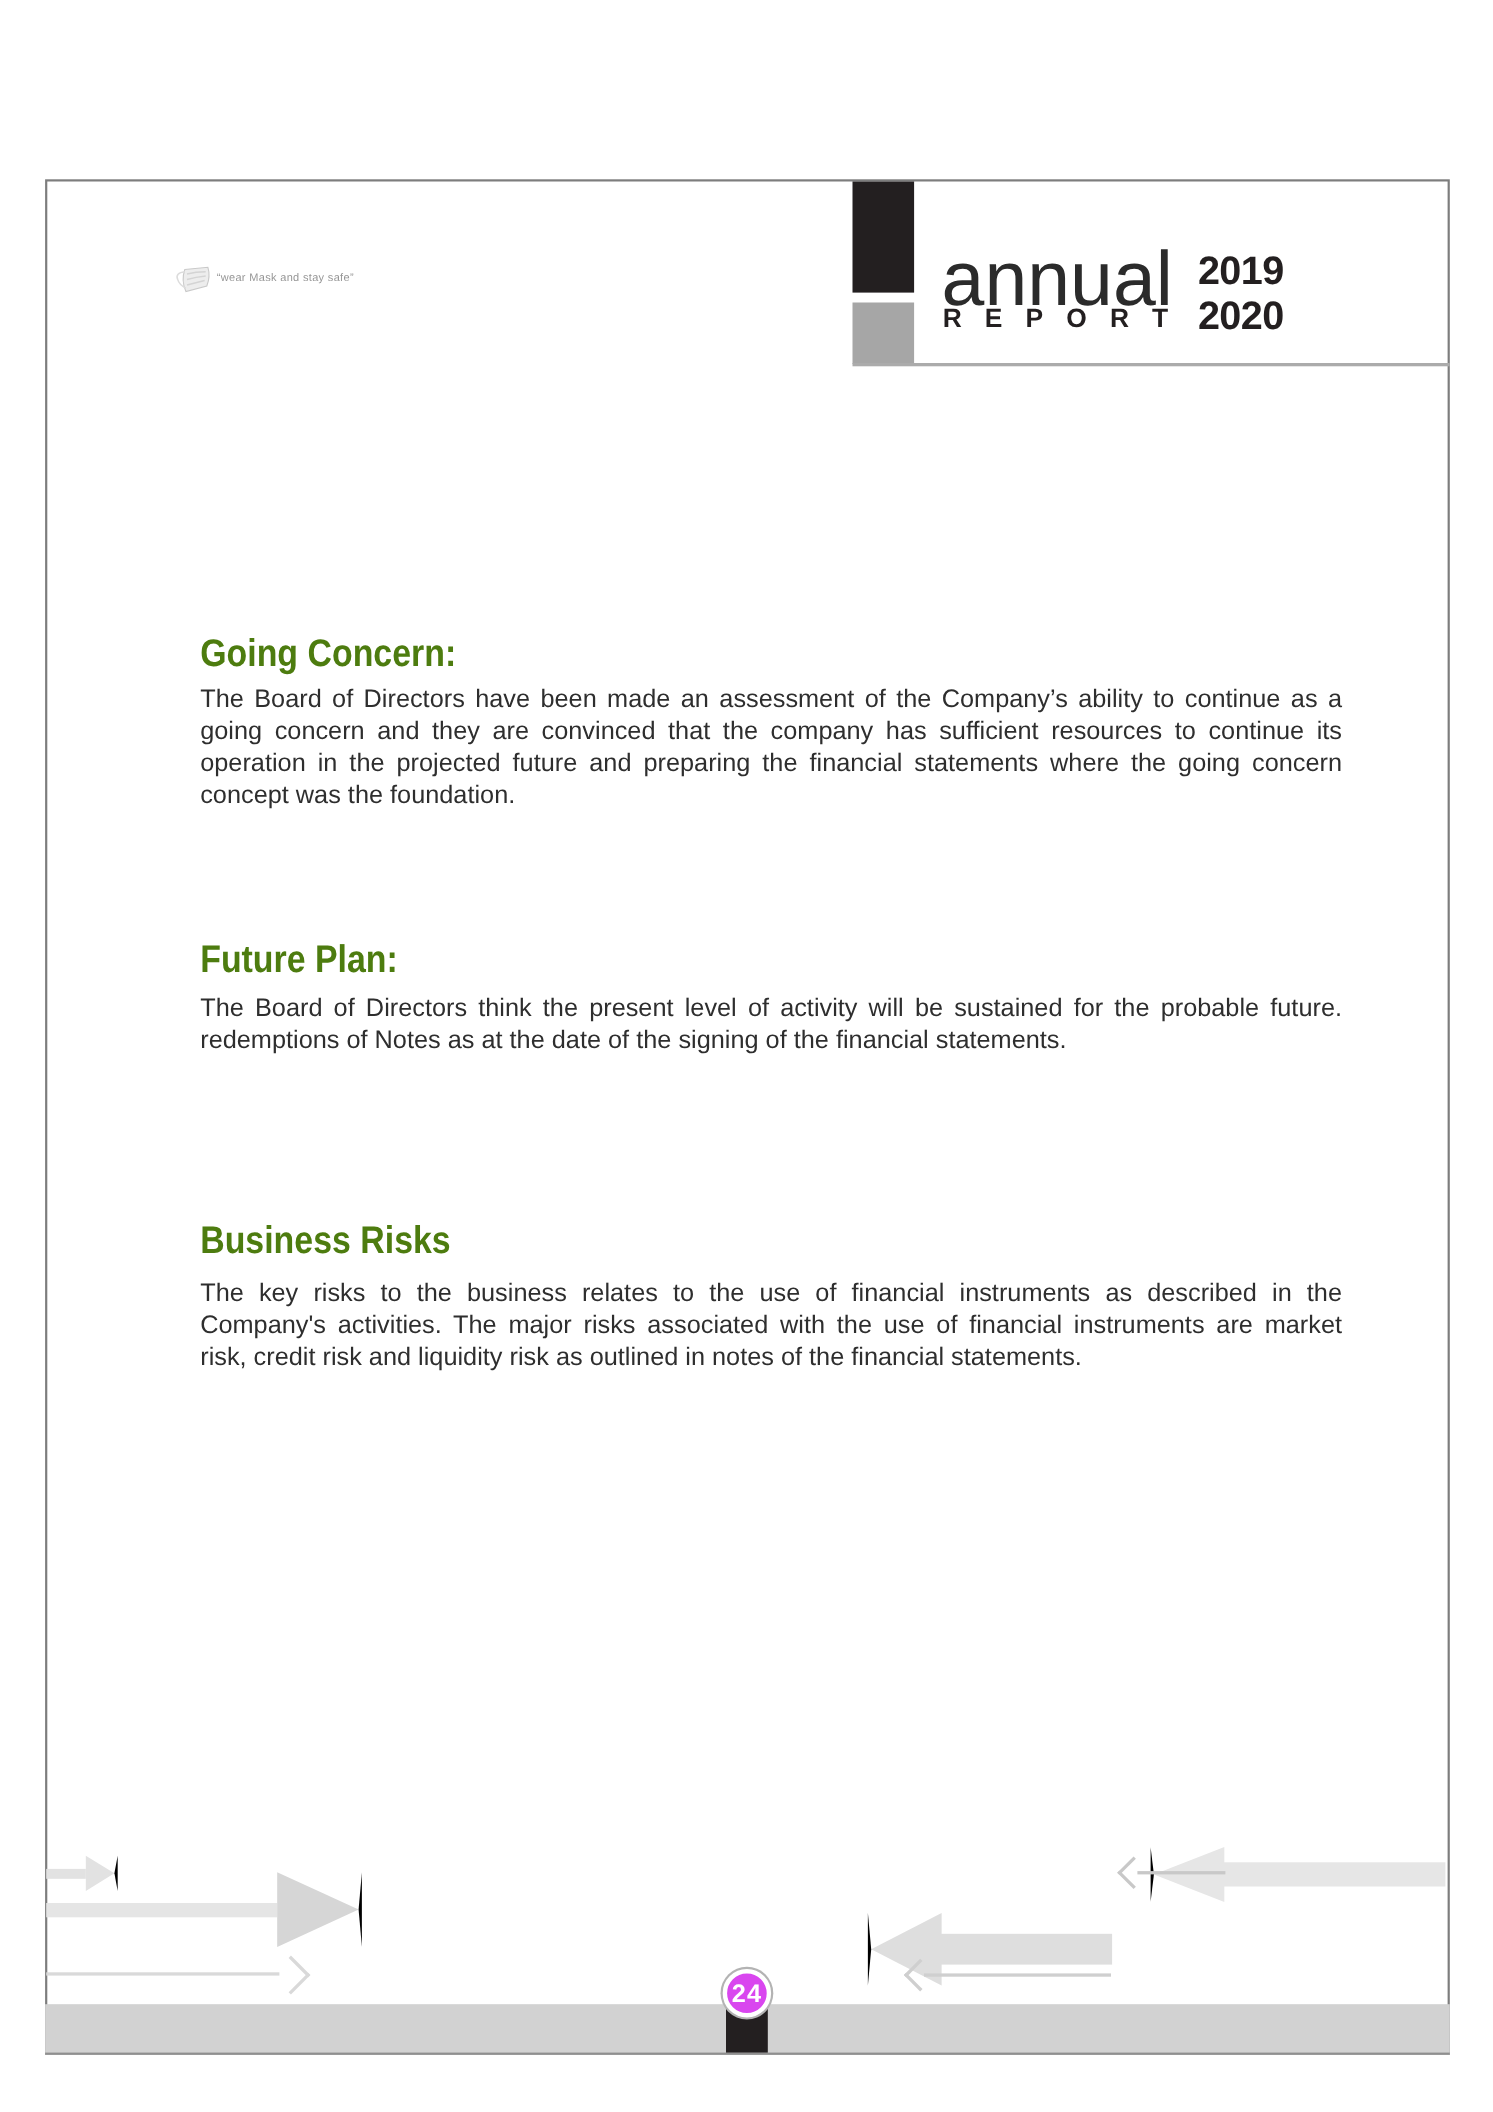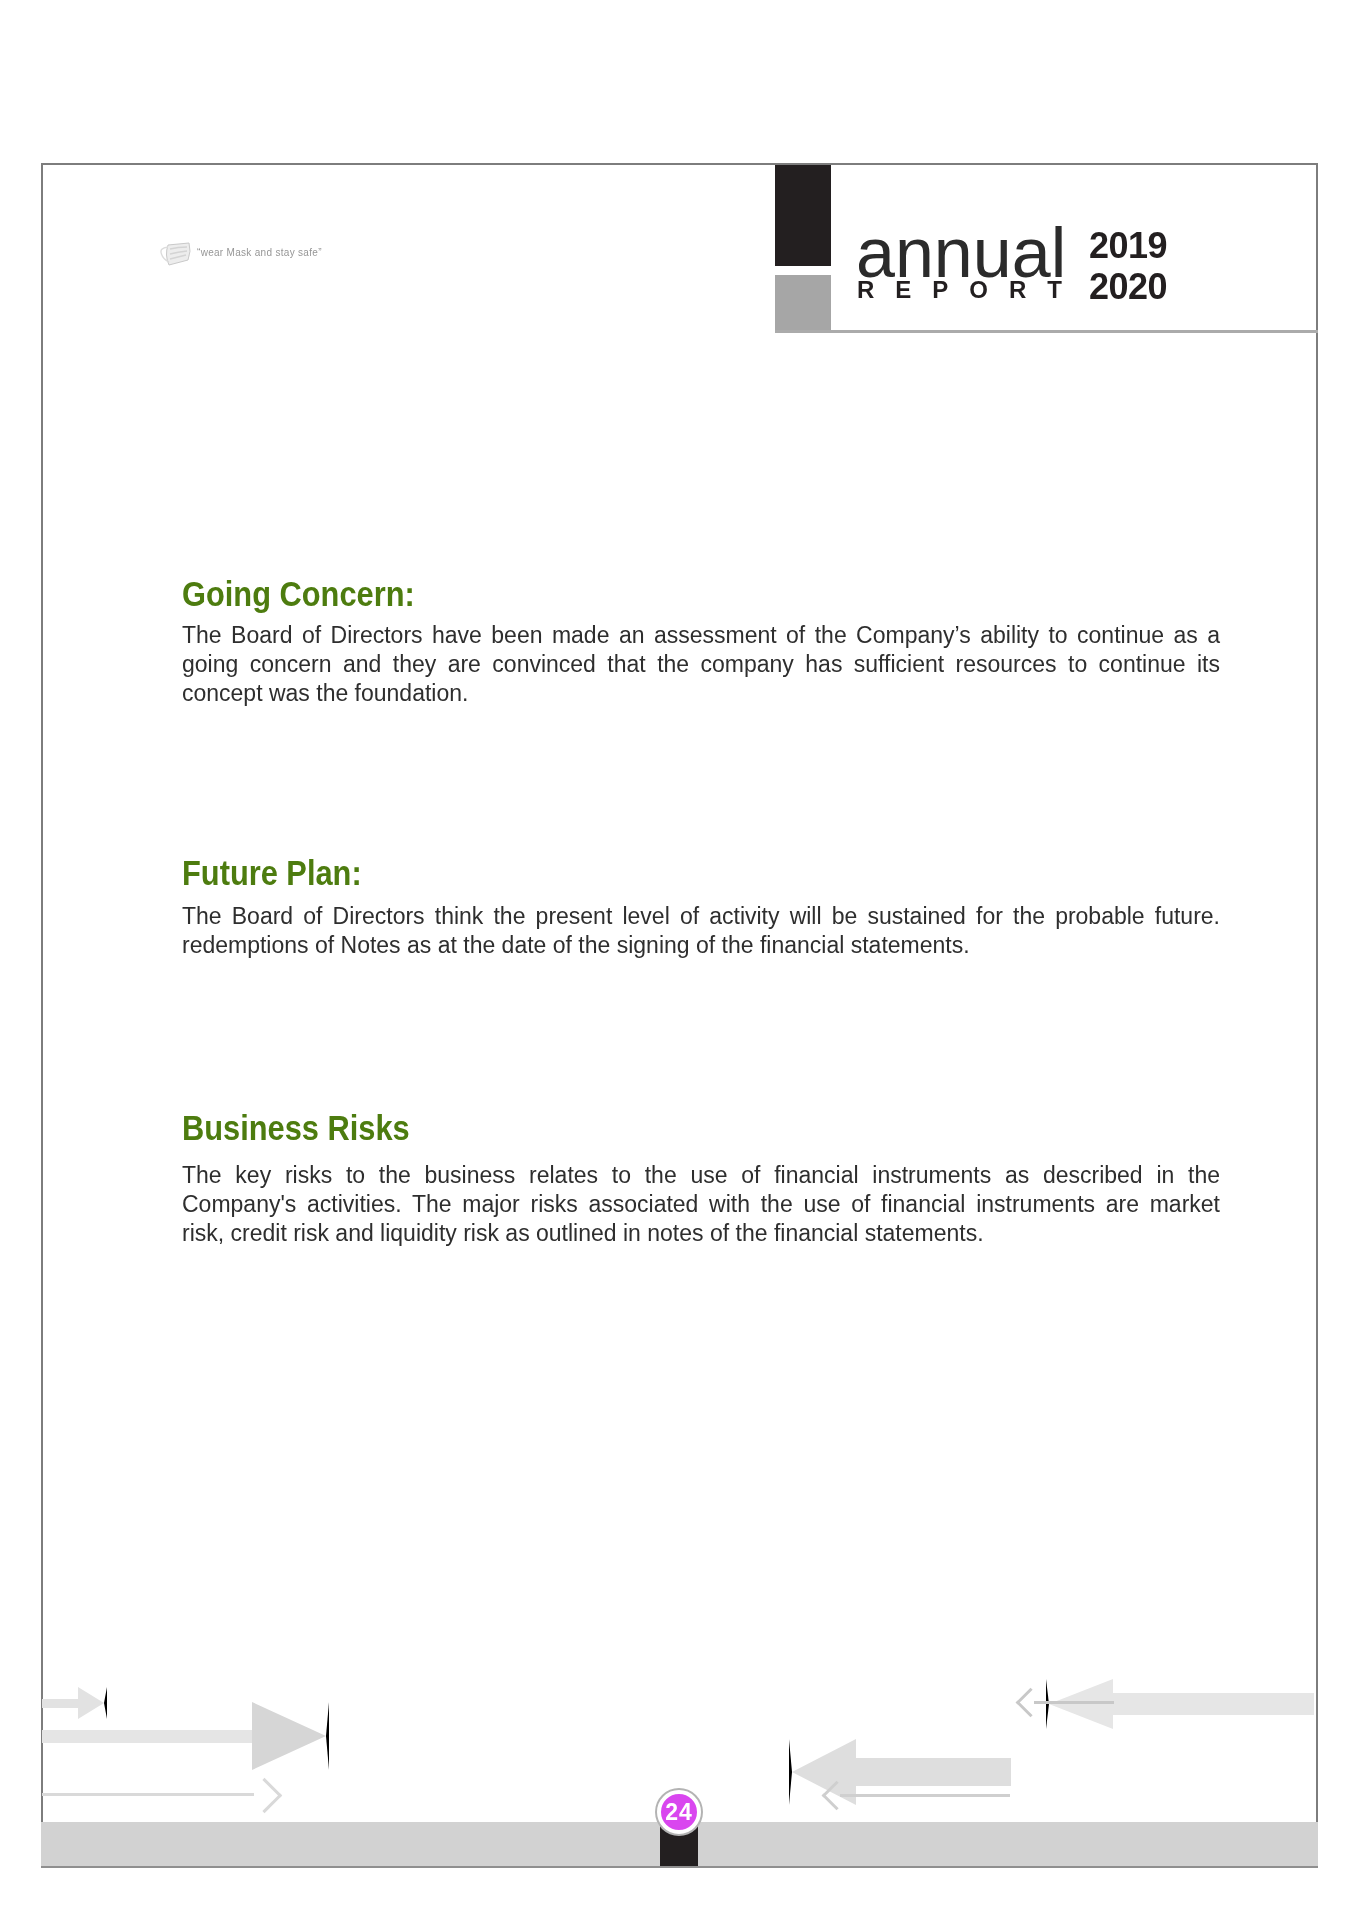--- a/index.html
+++ b/index.html
@@ -72,20 +72,21 @@
 <div class="abs logo-years">
   <div>2019</div>
   <div>2020</div>
 </div>
 
 <div class="abs sec" style="top:574px;">
   <h2 class="sec-h"><span>Going Concern:</span></h2>
   <div class="para" style="margin-top:7px;">
     <div class="ln">The Board of Directors have been made an assessment of the Company’s ability to continue as a</div>
     <div class="ln">going concern and they are convinced that the company has sufficient resources to continue its</div>
+    <div class="ln">operation in the projected future and preparing the financial statements where the going concern</div>
     <div class="ln last">concept was the foundation.</div>
   </div>
 </div>
 
 <div class="abs sec" style="top:853px;">
   <h2 class="sec-h"><span>Future Plan:</span></h2>
   <div class="para" style="margin-top:9px;">
     <div class="ln">The Board of Directors think the present level of activity will be sustained for the probable future.</div>
     <div class="ln last">redemptions of Notes as at the date of the signing of the financial statements.</div>
   </div>

